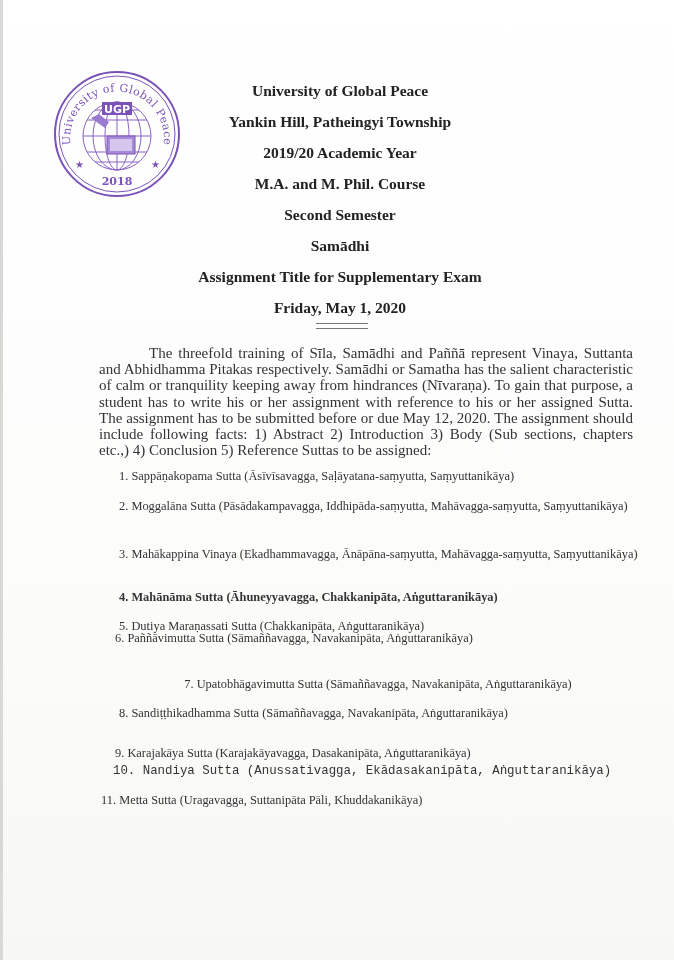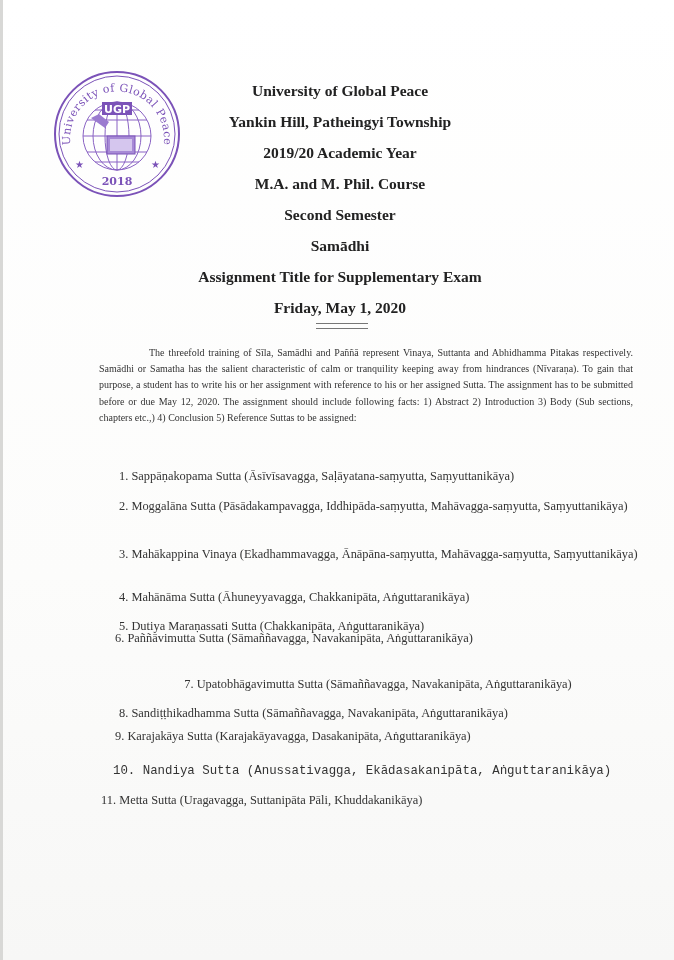--- a/index.html
+++ b/index.html
@@ -23,21 +23,21 @@
     position: absolute; left: 0; top: 75px; width: 674px;
     text-align: center; font-weight: bold; font-size: 15.5px; color: #222;
   }
   .header div { height: 31px; line-height: 31px; }
   .divider {
     position: absolute; left: 313px; top: 323px; width: 52px; height: 4px;
     border-top: 1.5px solid #777; border-bottom: 1.5px solid #777;
   }
   .para {
     position: absolute; left: 96px; top: 345px; width: 534px;
-    font-size: 10px; line-height: 16.2px; text-align: justify; color: #333;
+    font-size: 15px; line-height: 16.2px; text-align: justify; color: #333;
   }
   .para p { margin: 0; text-indent: 50px; }
   .list {
     position: absolute; left: 0; top: 468px; width: 674px;
     font-size: 12.4px; color: #333;
   }
   .item { position: absolute; line-height: 16px; width: 520px; }
 </style>
 </head>
 <body>
@@ -90,23 +90,23 @@
   <div class="divider"></div>
 
   <div class="para">
     <p>The threefold training of Sīla, Samādhi and Paññā represent Vinaya, Suttanta and Abhidhamma Pitakas respectively. Samādhi or Samatha has the salient characteristic of calm or tranquility keeping away from hindrances (Nīvaraṇa). To gain that purpose, a student has to write his or her assignment with reference to his or her assigned Sutta. The assignment has to be submitted before or due May 12, 2020. The assignment should include following facts: 1) Abstract 2) Introduction 3) Body (Sub sections, chapters etc.,) 4) Conclusion 5) Reference Suttas to be assigned:</p>
   </div>
 
   <div class="list">
     <div class="item" style="left:116px; top:0px;"><span>1.</span> <span>Sappāṇakopama Sutta (Āsīvīsavagga, Saḷāyatana-saṃyutta, Saṃyuttanikāya)</span></div>
     <div class="item" style="left: 96px; top: 30px; text-indent: 20px; padding-left: 0px; width: 540px;"><span>2.</span> <span>Moggalāna Sutta (Pāsādakampavagga, Iddhipāda-saṃyutta, Mahāvagga-saṃyutta, Saṃyuttanikāya)</span></div>
     <div class="item" style="left: 96px; top: 78px; width: 540px; text-indent: 20px;"><span>3.</span> <span>Mahākappina Vinaya (Ekadhammavagga, Ānāpāna-saṃyutta, Mahāvagga-saṃyutta, Saṃyuttanikāya)</span></div>
-    <div class="item" style="left:116px; top:121px;"><span>4.</span> <span>Mahānāma Sutta (Āhuneyyavagga, Chakkanipāta, Aṅguttaranikāya)</span></div>
+    <div class="item" style="left:116px; top:121px;font-weight:bold;"><span>4.</span> <span>Mahānāma Sutta (Āhuneyyavagga, Chakkanipāta, Aṅguttaranikāya)</span></div>
     <div class="item" style="left:116px; top:150px;"><span>5.</span> <span>Dutiya Maraṇassati Sutta (Chakkanipāta, Aṅguttaranikāya)</span></div>
     <div class="item" style="left:112px; top:162px;"><span>6.</span> <span>Paññāvimutta Sutta (Sāmaññavagga, Navakanipāta, Aṅguttaranikāya)</span></div>
     <div class="item" style="left:115px; top:208px;text-align:center;"><span>7.</span> <span>Upatobhāgavimutta Sutta (Sāmaññavagga, Navakanipāta, Aṅguttaranikāya)</span></div>
     <div class="item" style="left:116px; top:237px;"><span>8.</span> <span>Sandiṭṭhikadhamma Sutta (Sāmaññavagga, Navakanipāta, Aṅguttaranikāya)</span></div>
-    <div class="item" style="left:112px; top:260px;"><span>9.</span> <span>Karajakāya Sutta (Karajakāyavagga, Dasakanipāta, Aṅguttaranikāya)</span></div>
+    <div class="item" style="left:112px; top:277px;"><span>9.</span> <span>Karajakāya Sutta (Karajakāyavagga, Dasakanipāta, Aṅguttaranikāya)</span></div>
     <div class="item" style="left:110px; top:295px;font-family:Liberation Mono, monospace;"><span>10.</span> <span>Nandiya Sutta (Anussativagga, Ekādasakanipāta, Aṅguttaranikāya)</span></div>
     <div class="item" style="left:98px; top:324px;"><span>11.</span> <span>Metta Sutta (Uragavagga, Suttanipāta Pāli, Khuddakanikāya)</span></div>
   </div>
 
 </div>
 
 </body></html>

